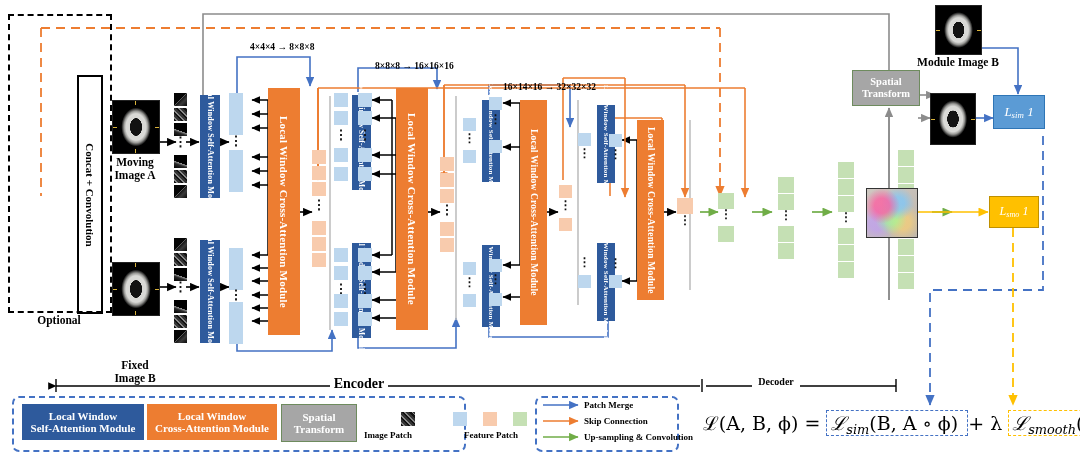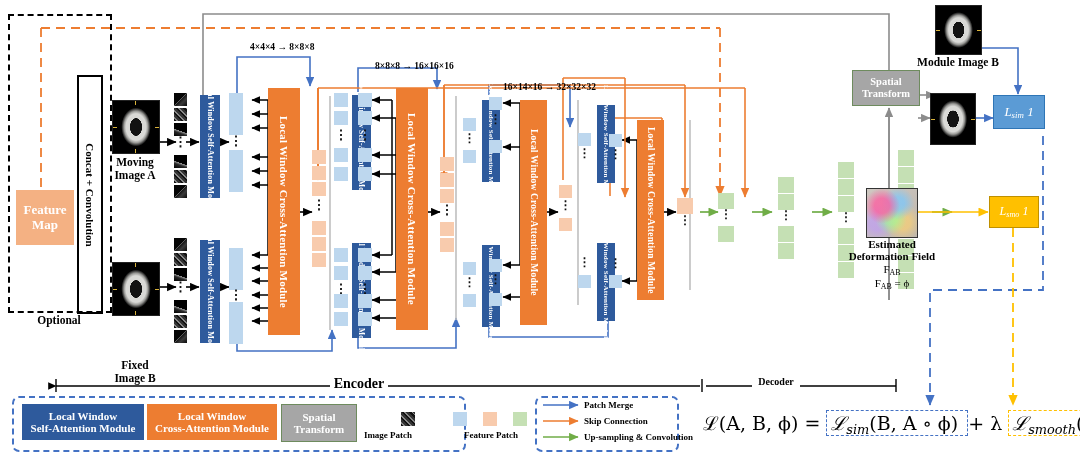--- a/index.html
+++ b/index.html
@@ -257,26 +257,20 @@
       <path d="M702,379 L702,392"></path>
       <path d="M706,386 L752,386"></path>
       <path d="M800,386 L896,386"></path>
       <path d="M896,379 L896,392"></path>
     </g>
   </svg>
 
   <div class="optbox" style="left:8px;top:14px;width:100px;height:295px;"></div>
   <div class="lbl ttl" style="left:18px;top:314px;width:82px;">Optional</div>
 
-  <div class="featmap" style="left:16px;top:190px;width:58px;height:55px;">
-    <div>
-      <div>Feature</div>
-      <div>Map</div>
-    </div>
-  </div>
 
   <div class="concat" style="left:77px;top:75px;width:22px;height:235px;">
     <span>Concat + Convolution</span>
   </div>
 
   <div class="brain" style="left:112px;top:100px;width:46px;height:52px;">
     <div class="bg"></div>
     <div class="tick" style="left:0;top:26px;width:4px;height:1px;"></div>
     <div class="tick" style="right:0;top:26px;width:4px;height:1px;"></div>
     <div class="tick" style="left:22px;top:0;width:1px;height:4px;"></div>
@@ -538,30 +532,20 @@
     <div class="bg"></div>
     <div class="tick" style="left:0;top:25px;width:4px;height:1px;"></div>
     <div class="tick" style="right:0;top:25px;width:4px;height:1px;"></div>
   </div>
 
   <div class="lsim" style="left:993px;top:95px;width:50px;height:32px;">
     <span><i>L</i><span class="sub">sim</span>&nbsp;<span>1</span></span>
   </div>
 
   <div class="deform" style="left:866px;top:188px;width:50px;height:48px;"></div>
-  <div class="lbl" style="left:838px;top:238px;width:108px;font-size:11px;">
-    <div>Estimated</div>
-    <div>Deformation Field</div>
-    <div style="font-weight:normal;">
-      <span>F</span><span style="font-size:.72em;vertical-align:-.25em;">AB</span>
-    </div>
-    <div style="font-weight:normal;">
-      <span>F</span><span style="font-size:.72em;vertical-align:-.25em;">AB</span><span> = ϕ</span>
-    </div>
-  </div>
 
   <div class="lsmo" style="left:989px;top:196px;width:48px;height:30px;">
     <span><i>L</i><span class="sub">smo</span>&nbsp;<span>1</span></span>
   </div>
 
   <div class="lbl" style="left:330px;top:376px;width:58px;font-size:14px;">Encoder</div>
   <div class="lbl" style="left:752px;top:376px;width:48px;font-size:10px;">Decoder</div>
 
   <div class="legendbox" style="left:12px;top:396px;width:450px;height:52px;"></div>
 

